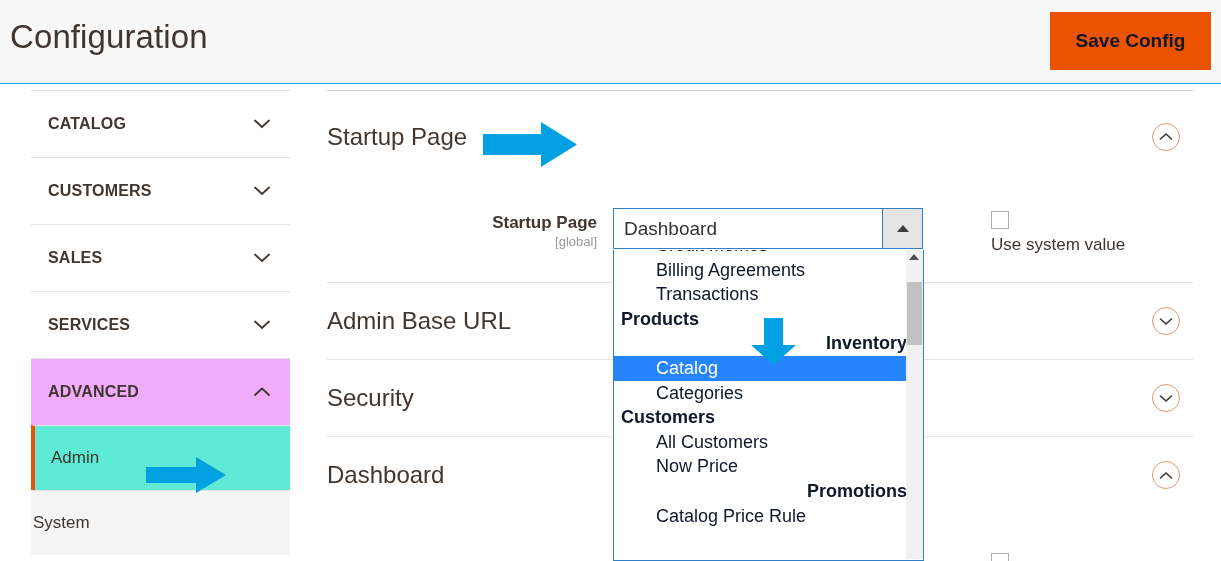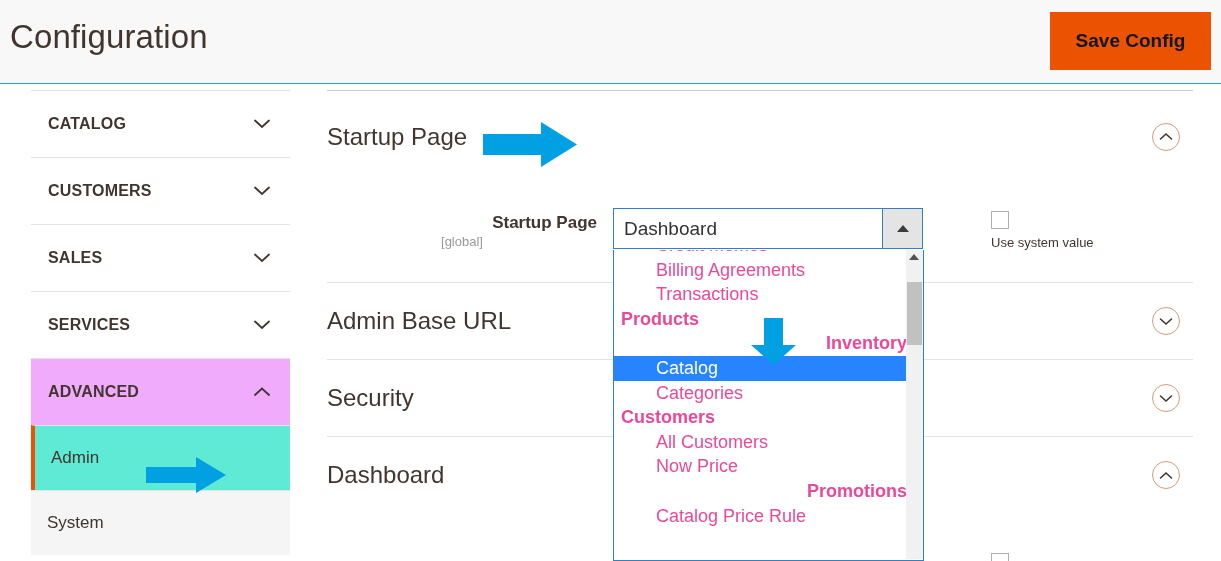--- a/index.html
+++ b/index.html
@@ -65,21 +65,21 @@
     background: #f5f5f5;
     border-top: 1px solid #e3e3e3;
     display: flex; align-items: center;
     cursor: pointer;
   }
   .sidebar-item.active {
     background: #5eead4;
     border-left: 4px solid #eb5202;
   }
   .sidebar-item-label {
-    margin-left: 16px;
+    margin-left: 2px;
     font-size: 17px; color: #41362f; font-weight: 400;
   }
   .sidebar-item.active .sidebar-item-label { margin-left: 16px; }
 
   
   .main {
     position: absolute; left: 327px; top: 90px;
     width: 866px;
   }
   .sec-divider {
@@ -113,21 +113,21 @@
     width: 880px; height: 60px;
   }
   .field-label {
     position: absolute; left: 0; top: 10px;
     width: 270px; text-align: right;
   }
   .field-label-text {
     font-size: 17px; font-weight: bold; color: #41362f; display: block;
   }
   .field-label-scope {
-    font-size: 13px; color: #999999; display: block; margin-top: 1px; text-align: center;
+    font-size: 13px; color: #999999; display: block; margin-top: 1px;
   }
   .select-box {
     position: absolute; left: 286px; top: 5px;
     width: 310px; height: 41px;
     border: 1px solid #2f80c4;
     background: #ffffff;
     display: flex; align-items: center;
     cursor: pointer;
   }
   .select-value {
@@ -155,42 +155,42 @@
   }
   .checkbox-box {
     width: 18px; height: 18px;
     border: 1px solid #adadad;
     background: #ffffff;
     cursor: pointer;
     display: block;
   }
   .checkbox-label {
     margin-top: 6px;
-    font-size: 13px; color: #41362f; display: block;
+    font-size: 17px; color: #41362f; display: block;
   }
 
   
   .dropdown {
     position: absolute; left: 613px; top: 250px;
     width: 311px; height: 311px;
     background: #ffffff;
     border: 1px solid #2f80c4;
     border-top: none;
     overflow: hidden;
     z-index: 30;
   }
   .dropdown-inner {
     position: absolute; left: 0; top: -17px;
     width: 293px;
   }
   .opt {
     height: 24.6px;
     line-height: 24.6px;
     font-size: 18px;
-    color: #ec4899;
+    color: #0f172a;
     white-space: nowrap;
     overflow: hidden;
     cursor: pointer;
   }
   .opt.lvl0 { padding-left: 7px; font-weight: bold; }
   .opt.lvl1 { padding-left: 25px; font-weight: bold; text-align: right; }
   .opt.lvl2 { padding-left: 42px; font-weight: 400; }
   .opt.selected { background: #2684ff; color: #ffffff; }
 
   .dd-scroll {

